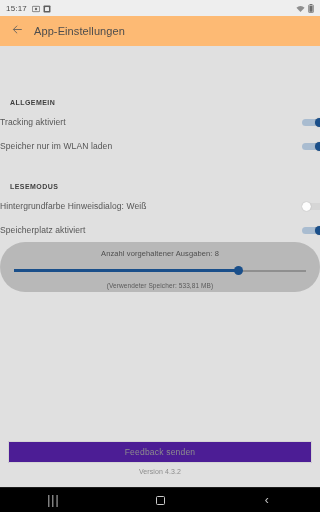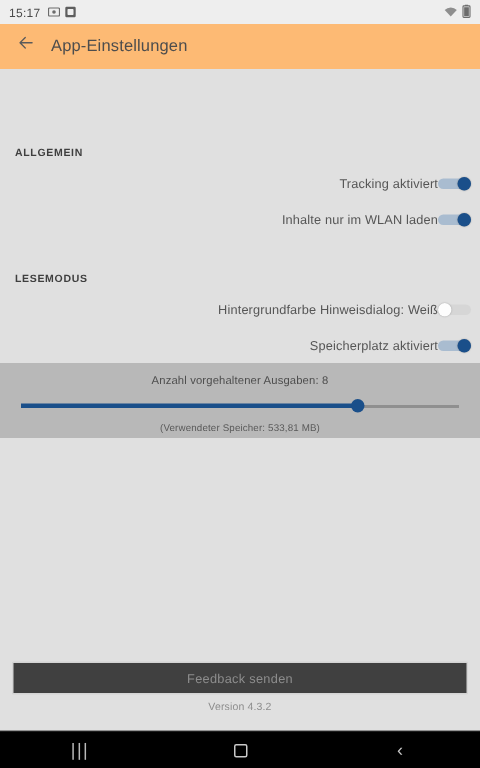--- a/index.html
+++ b/index.html
@@ -96,25 +96,24 @@
     height: 16px;
     display: flex;
     align-items: center;
     flex: none;
   }
 
   .pref-row {
     height: 24px;
     display: flex;
     align-items: center;
-    padding: 0 10px;
-    box-sizing: border-box;
-    flex: none;
-    cursor: pointer;
-    text-align: right;
+    padding: 0 0;
+    box-sizing: border-box;
+    flex: none;
+    cursor: pointer;
   }
   .pref-label {
     font-size: 8.5px;
     color: #555555;
     flex: 1;
     letter-spacing: 0.1px;
     white-space: nowrap;
   }
 
   
@@ -143,20 +142,21 @@
   .switch.on .track { background: #a9bcd0; }
   .switch.on .thumb { left: 13px; background: #1a4f8a; }
   .switch.off .track { background: #d6d6d6; }
   .switch.off .thumb { left: 0px; background: #fdfdfd; }
 
   
   .panel {
     background: #b8b8b8;
     flex: none;
     padding-top: 6px;
+    border-radius: 25px;
   }
   .slider-caption {
     text-align: center;
     font-size: 7.5px;
     color: #4e4e4e;
     letter-spacing: 0.1px;
     height: 12px;
     line-height: 12px;
   }
   .slider-wrap {
@@ -197,21 +197,21 @@
     letter-spacing: 0.1px;
   }
   .panel .pref-row { height: 22px; }
   .panel .pref-label { color: #4a4a4a; }
 
   
   .spacer-flex { flex: 1; }
   .feedback-btn {
     margin: 0 8px;
     height: 22px;
-    background: #404040;
+    background: #4c1d95;
     border: 1px solid #d4d4d4;
     border-radius: 1px;
     display: flex;
     align-items: center;
     justify-content: center;
     font-size: 8.5px;
     color: #8d8d8d;
     letter-spacing: 0.2px;
     cursor: pointer;
     flex: none;
@@ -321,21 +321,21 @@
 
     <div class="pref-row">
       <span class="pref-label">Tracking aktiviert</span>
       <span class="switch on">
         <span class="track"></span>
         <span class="thumb"></span>
       </span>
     </div>
 
     <div class="pref-row">
-      <span class="pref-label">Inhalte nur im WLAN laden</span>
+      <span class="pref-label">Speicher nur im WLAN laden</span>
       <span class="switch on">
         <span class="track"></span>
         <span class="thumb"></span>
       </span>
     </div>
 
     <div style="height:20px;flex:none;"></div>
 
     <div class="section-header">LESEMODUS</div>
 

